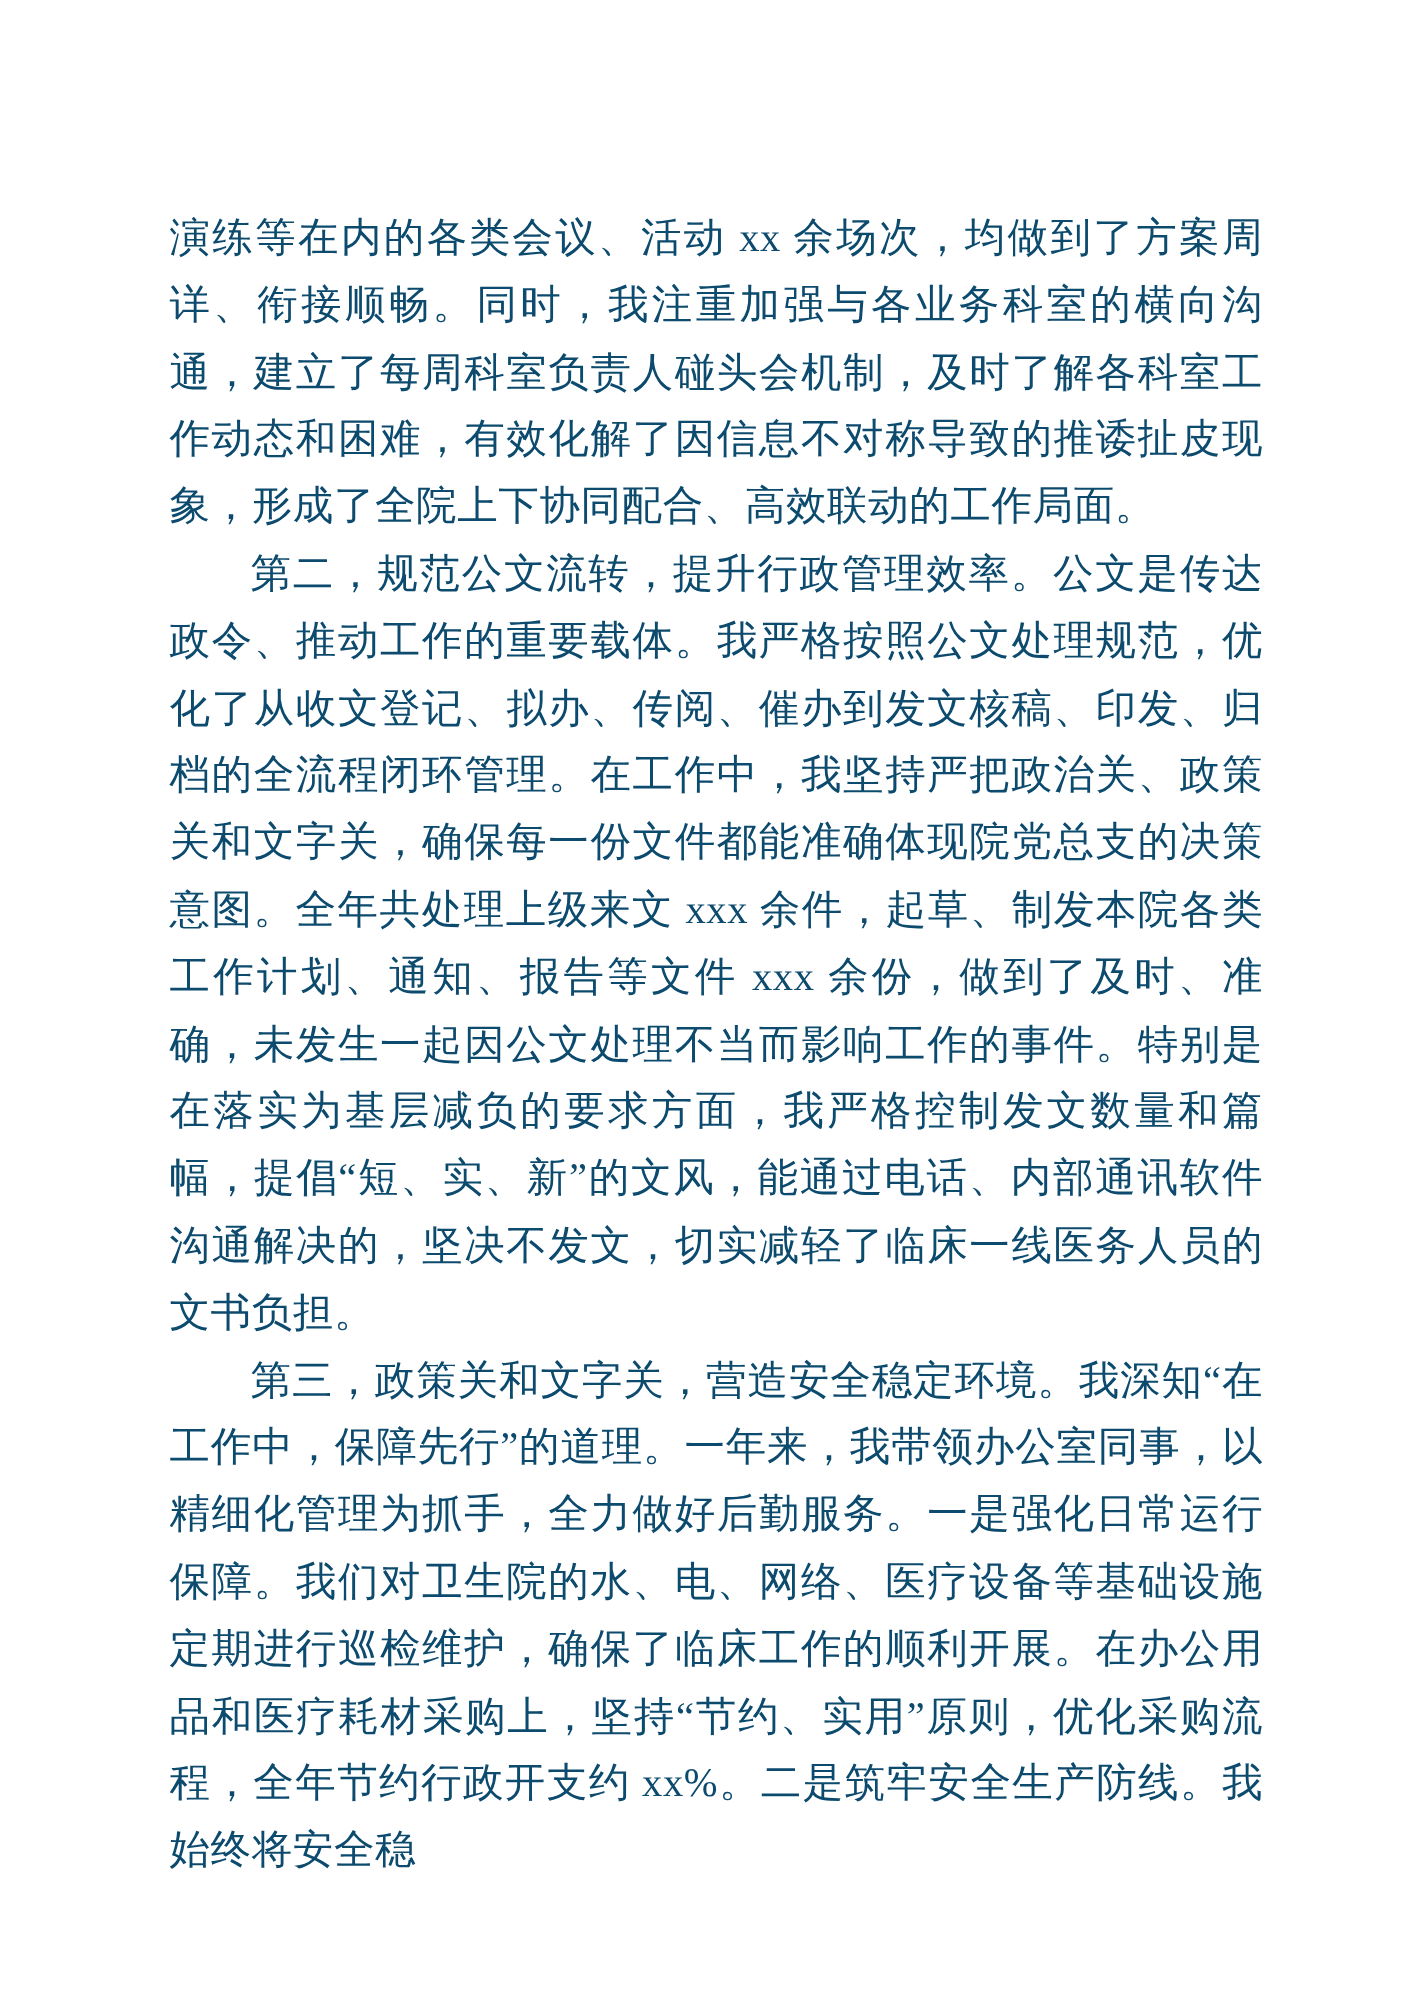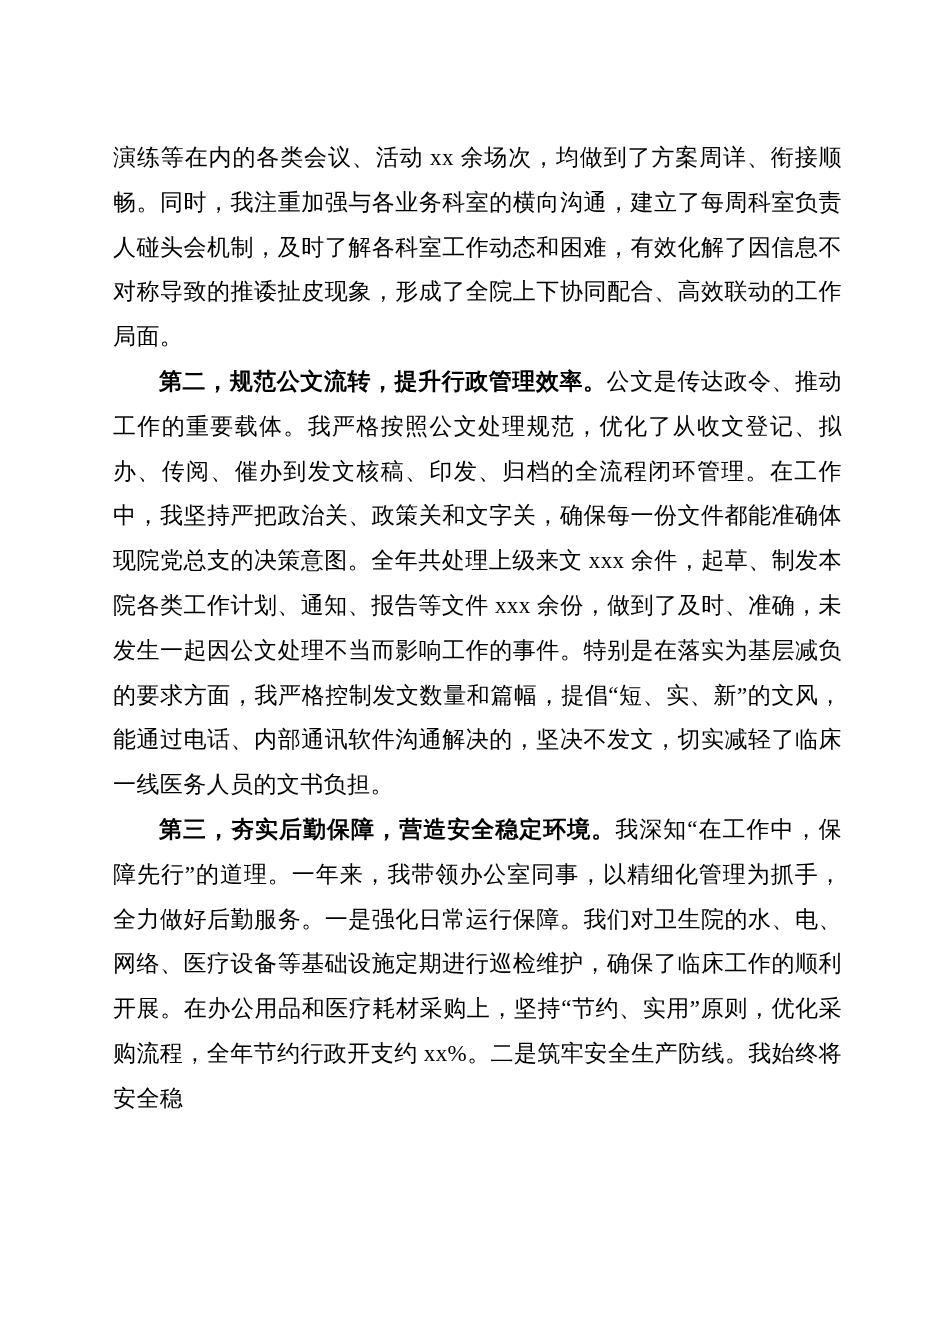--- a/index.html
+++ b/index.html
@@ -13,41 +13,41 @@
     height: 1344px;
     background: #ffffff;
     overflow: hidden;
     font-family: "Liberation Serif", serif;
   }
   .doc-body {
     position: absolute;
     left: 113px;
     top: 136px;
     width: 729px;
-    font-size: 23px;
+    font-size: 27px;
     line-height: 44.8px;
-    color: #000000;
+    color: #0c4a6e;
     text-align: justify;
     text-justify: inter-ideograph;
     letter-spacing: 0.4px;
   }
   .para {
     margin: 0;
     padding: 0;
   }
   .para.indent {
     text-indent: 2em;
   }
   .run.bold {
-    font-weight: bold;
+    font-weight: normal;
     margin-top: 40px;
   }
 </style>
 </head>
 <body>
 
 <div class="page">
   <div class="doc-body" id="doc-body">
       <p class="para"><span class="run">演练等在内的各类会议、活动 xx 余场次，均做到了方案周详、衔接顺畅。同时，我注重加强与各业务科室的横向沟通，建立了每周科室负责人碰头会机制，及时了解各科室工作动态和困难，有效化解了因信息不对称导致的推诿扯皮现象，形成了全院上下协同配合、高效联动的工作局面。</span></p>
       <p class="para indent"><span class="run bold">第二，规范公文流转，提升行政管理效率。</span><span class="run">公文是传达政令、推动工作的重要载体。我严格按照公文处理规范，优化了从收文登记、拟办、传阅、催办到发文核稿、印发、归档的全流程闭环管理。在工作中，我坚持严把政治关、政策关和文字关，确保每一份文件都能准确体现院党总支的决策意图。全年共处理上级来文 xxx 余件，起草、制发本院各类工作计划、通知、报告等文件 xxx 余份，做到了及时、准确，未发生一起因公文处理不当而影响工作的事件。特别是在落实为基层减负的要求方面，我严格控制发文数量和篇幅，提倡“短、实、新”的文风，能通过电话、内部通讯软件沟通解决的，坚决不发文，切实减轻了临床一线医务人员的文书负担。</span></p>
-      <p class="para indent"><span class="run bold">第三，夯实后勤保障，营造安全稳定环境。</span><span class="run">我深知“在工作中，保障先行”的道理。一年来，我带领办公室同事，以精细化管理为抓手，全力做好后勤服务。一是强化日常运行保障。我们对卫生院的水、电、网络、医疗设备等基础设施定期进行巡检维护，确保了临床工作的顺利开展。在办公用品和医疗耗材采购上，坚持“节约、实用”原则，优化采购流程，全年节约行政开支约 xx%。二是筑牢安全生产防线。我始终将安全稳</span></p>
+      <p class="para indent"><span class="run bold">第三，政策关和文字关，营造安全稳定环境。</span><span class="run">我深知“在工作中，保障先行”的道理。一年来，我带领办公室同事，以精细化管理为抓手，全力做好后勤服务。一是强化日常运行保障。我们对卫生院的水、电、网络、医疗设备等基础设施定期进行巡检维护，确保了临床工作的顺利开展。在办公用品和医疗耗材采购上，坚持“节约、实用”原则，优化采购流程，全年节约行政开支约 xx%。二是筑牢安全生产防线。我始终将安全稳</span></p>
     </div>
 </div>
 
 </body></html>

